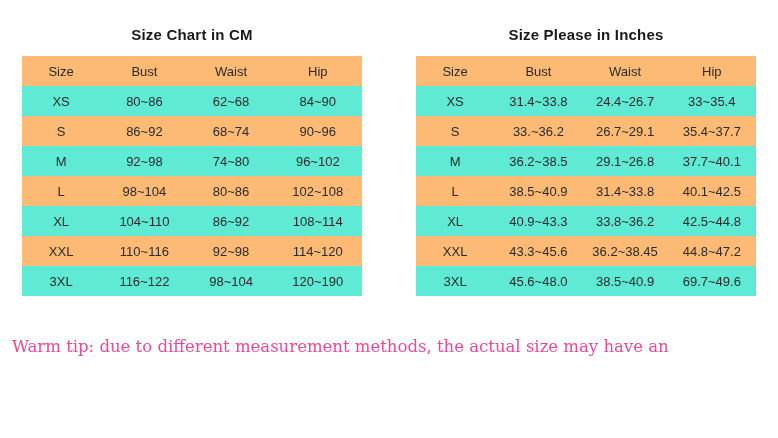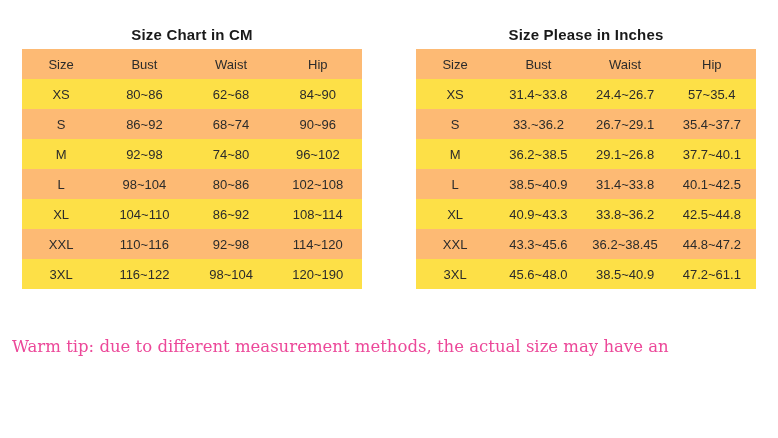--- a/index.html
+++ b/index.html
@@ -26,21 +26,21 @@
     box-sizing: border-box;
   }
   .chart-block {
     width: 340px;
   }
   .chart-title {
     text-align: center;
     font-size: 15px;
     font-weight: bold;
     color: #1a1a1a;
-    margin-bottom: 6px;
+    margin-bottom: 13px;
     letter-spacing: 0.2px;
   }
   table.size-table {
     width: 100%;
     border-collapse: collapse;
     table-layout: fixed;
   }
   table.size-table td,
   table.size-table th {
     text-align: center;
@@ -50,21 +50,21 @@
     height: 30px;
     padding: 0;
     vertical-align: middle;
     white-space: nowrap;
   }
   tr.shaded td,
   tr.shaded th {
     background: #fdba74;
   }
   tr.plain td {
-    background: #fde047;
+    background: #5eead4;
   }
   .col-size { width: 23%; }
   .col-bust { width: 26%; }
   .col-waist { width: 25%; }
   .col-hip { width: 26%; }
 
   .tip {
     position: absolute;
     left: 12px;
     right: 18px;
@@ -148,21 +148,21 @@
           <tr class="shaded">
             <th class="col-size">Size</th>
             <th class="col-bust">Bust</th>
             <th class="col-waist">Waist</th>
             <th class="col-hip">Hip</th>
           </tr>
           <tr class="plain">
             <td>XS</td>
             <td>31.4~33.8</td>
             <td>24.4~26.7</td>
-            <td>57~35.4</td>
+            <td>33~35.4</td>
           </tr>
           <tr class="shaded">
             <td>S</td>
             <td>33.~36.2</td>
             <td>26.7~29.1</td>
             <td>35.4~37.7</td>
           </tr>
           <tr class="plain">
             <td>M</td>
             <td>36.2~38.5</td>
@@ -184,21 +184,21 @@
           <tr class="shaded">
             <td>XXL</td>
             <td>43.3~45.6</td>
             <td>36.2~38.45</td>
             <td>44.8~47.2</td>
           </tr>
           <tr class="plain">
             <td>3XL</td>
             <td>45.6~48.0</td>
             <td>38.5~40.9</td>
-            <td>47.2~61.1</td>
+            <td>69.7~49.6</td>
           </tr>
         </tbody>
       </table>
     </div>
 
   </div>
 
   <div class="tip">
     <span>Warm tip: due to different measurement methods, the actual size may have an</span>
   </div>

